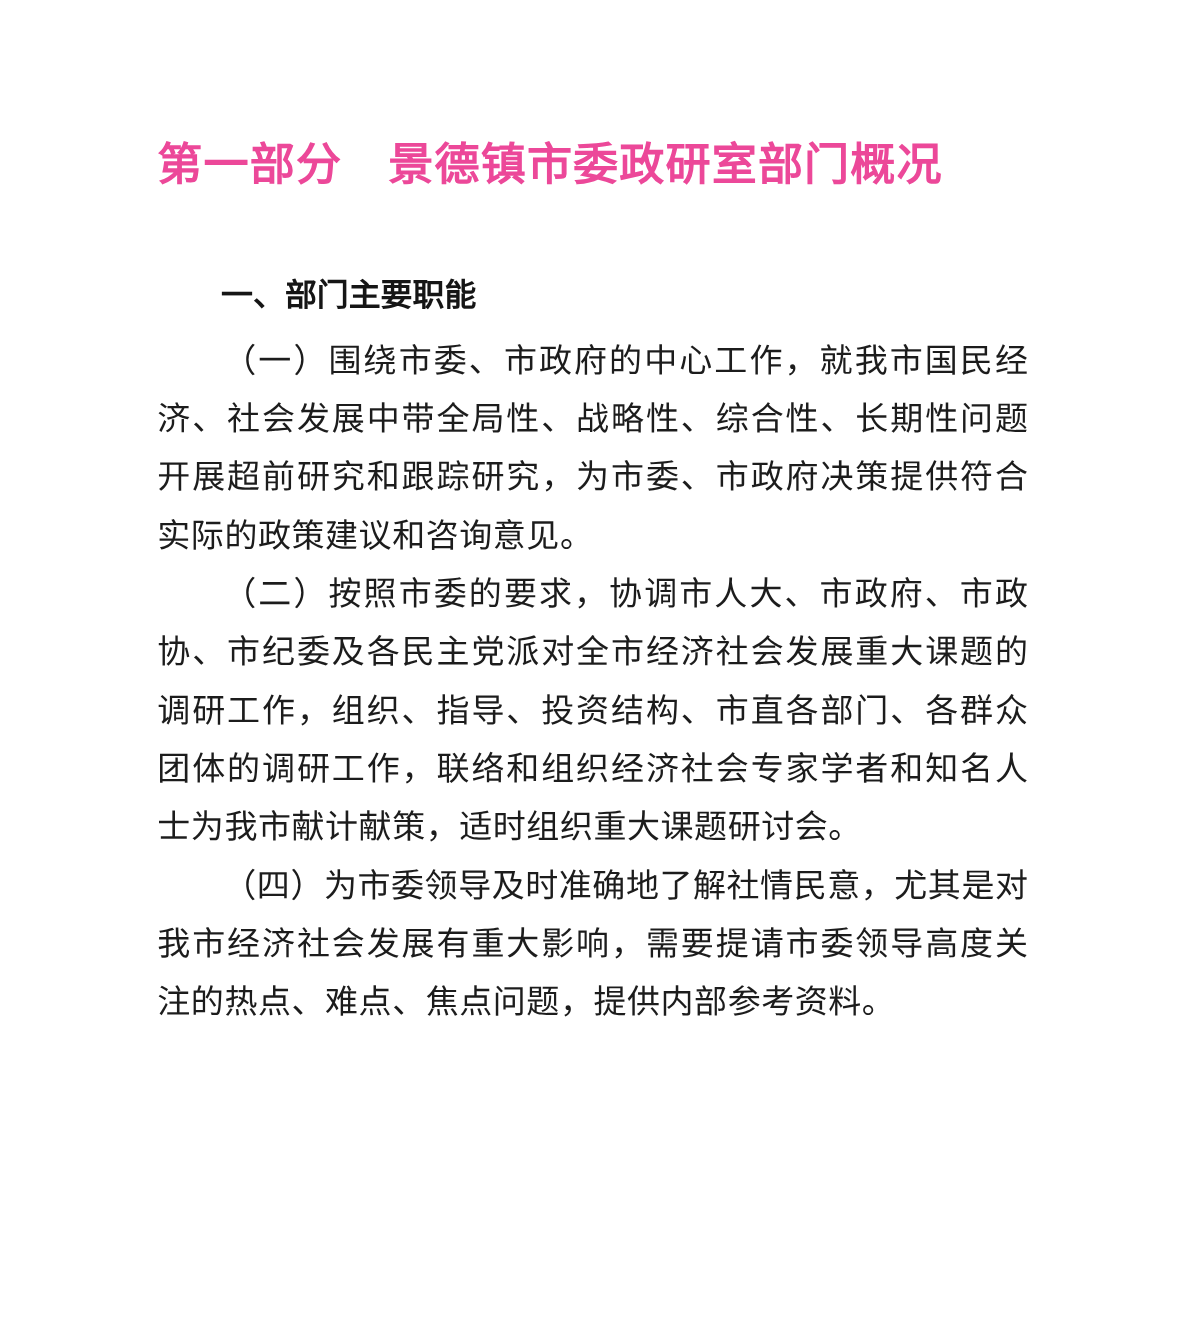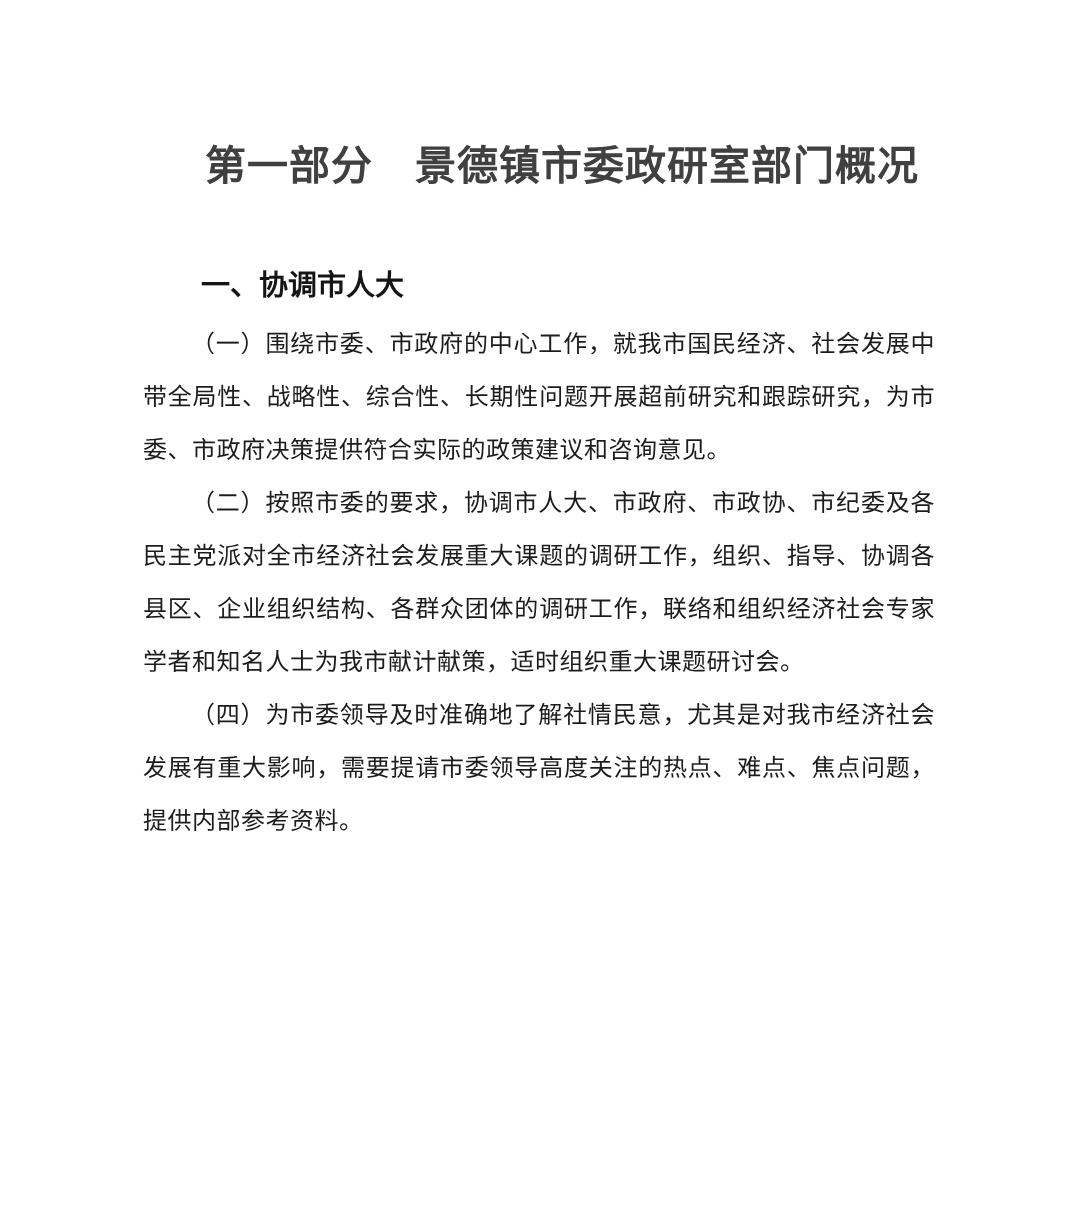--- a/index.html
+++ b/index.html
@@ -12,61 +12,61 @@
     width: 1074px;
     height: 1208px;
     background: #ffffff;
     color: #1c1c1c;
     box-sizing: border-box;
     padding: 122px 139px 0 143px;
     overflow: hidden;
     font-family: "Liberation Serif", "DejaVu Serif", serif;
   }
   .doc-title {
-    margin: 16px;
-    text-align: right;
+    margin: 0;
+    text-align: left;
     font-family: "Liberation Serif", "DejaVu Serif", serif;
     font-weight: bold;
     font-size: 41px;
     line-height: 56px;
     letter-spacing: 1px;
     white-space: nowrap;
-    color: #404040;
+    color: #ec4899;
   }
   .section-heading {
     margin: 72px 0 0 0;
     font-family: "Liberation Sans", "DejaVu Sans", sans-serif;
     font-weight: bold;
     font-size: 29px;
     line-height: 38px;
     text-indent: 2em;
     color: #151515;
   }
   .body-text {
     margin-top: 14px;
   }
   .body-text p {
     margin: 0;
     font-family: "Liberation Serif", "DejaVu Serif", serif;
     font-weight: normal;
-    font-size: 24px;
+    font-size: 30px;
     line-height: 53px;
     text-indent: 2em;
     text-align: justify;
     text-justify: inter-ideograph;
     letter-spacing: 0.5px;
     color: #1c1c1c;
   }
 </style>
 </head>
 <body>
 
 <div class="page">
   <h1 class="doc-title">第一部分　景德镇市委政研室部门概况</h1>
 
-  <h2 class="section-heading">一、协调市人大</h2>
+  <h2 class="section-heading">一、部门主要职能</h2>
 
   <div class="body-text">
     <p>（一）围绕市委、市政府的中心工作，就我市国民经济、社会发展中带全局性、战略性、综合性、长期性问题开展超前研究和跟踪研究，为市委、市政府决策提供符合实际的政策建议和咨询意见。</p>
-    <p>（二）按照市委的要求，协调市人大、市政府、市政协、市纪委及各民主党派对全市经济社会发展重大课题的调研工作，组织、指导、协调各县区、企业组织结构、各群众团体的调研工作，联络和组织经济社会专家学者和知名人士为我市献计献策，适时组织重大课题研讨会。</p>
+    <p>（二）按照市委的要求，协调市人大、市政府、市政协、市纪委及各民主党派对全市经济社会发展重大课题的调研工作，组织、指导、投资结构、市直各部门、各群众团体的调研工作，联络和组织经济社会专家学者和知名人士为我市献计献策，适时组织重大课题研讨会。</p>
     <p>（四）为市委领导及时准确地了解社情民意，尤其是对我市经济社会发展有重大影响，需要提请市委领导高度关注的热点、难点、焦点问题，提供内部参考资料。</p>
   </div>
 </div>
 
 </body></html>

